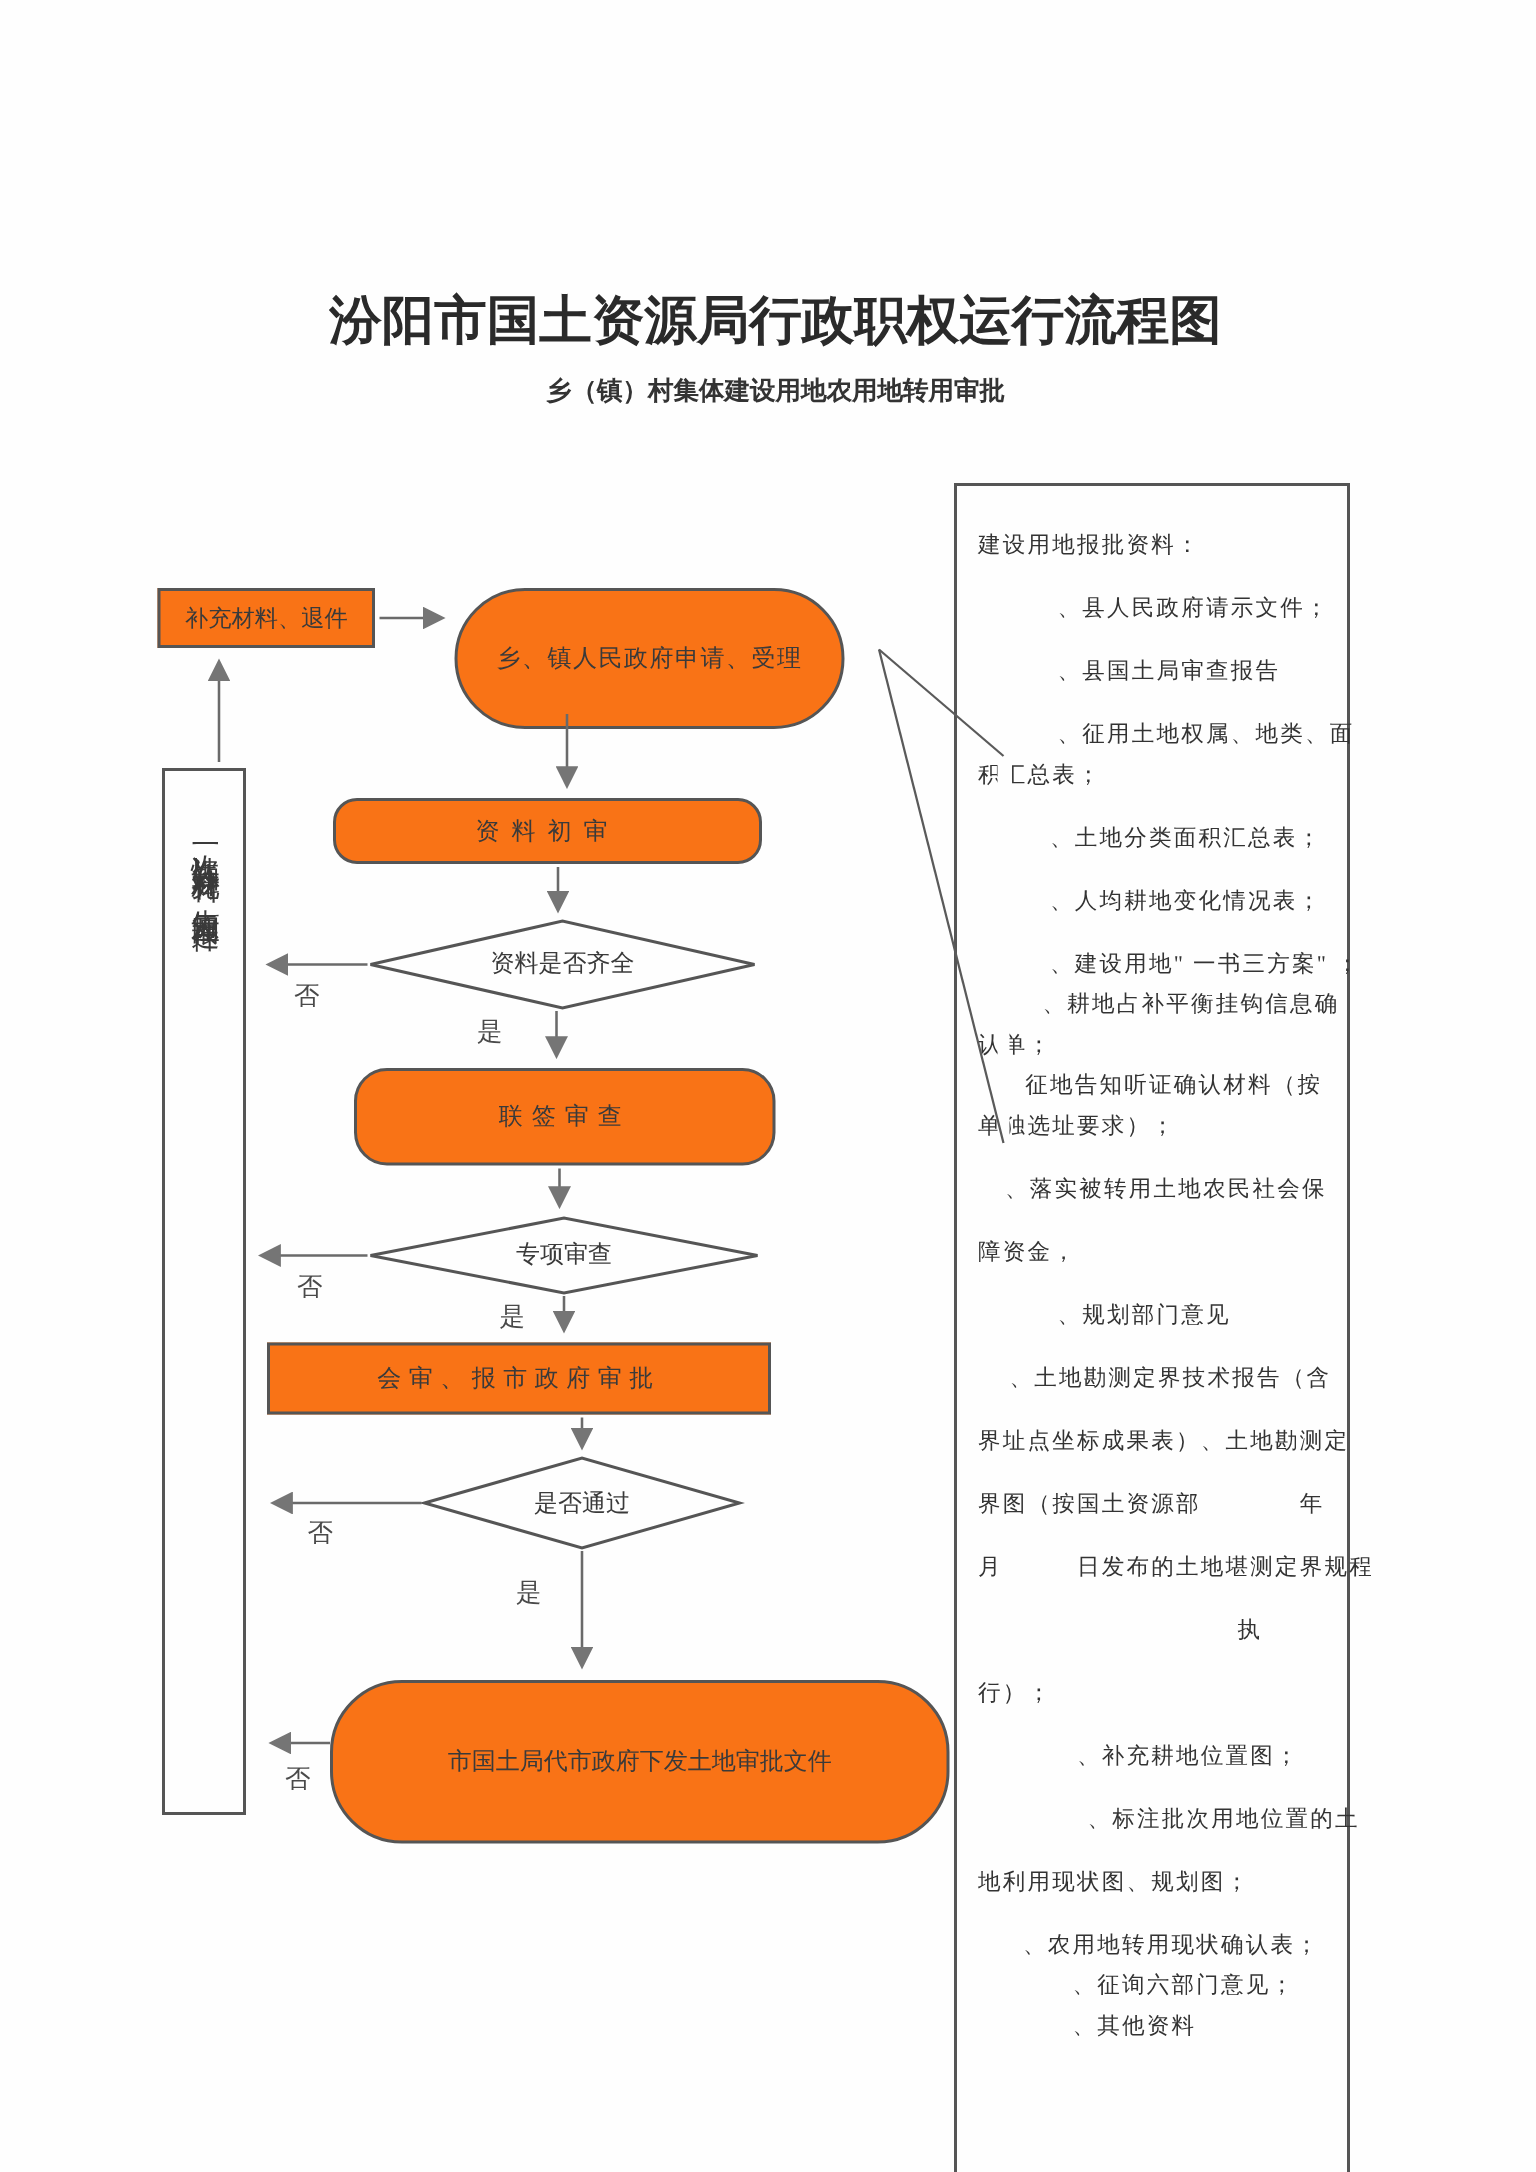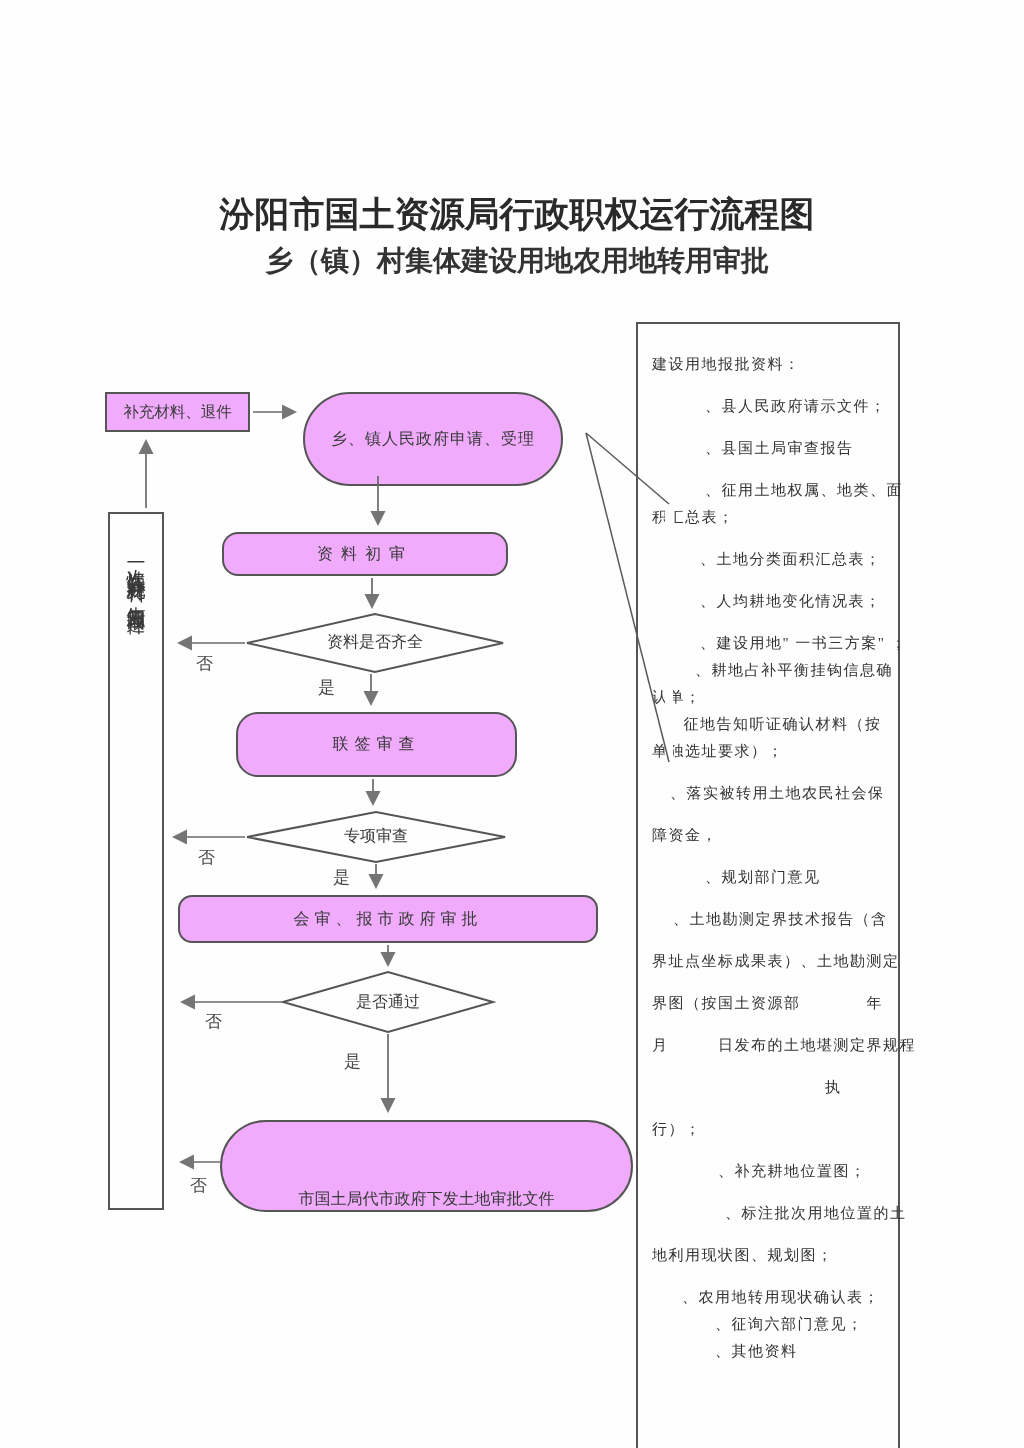--- a/index.html
+++ b/index.html
@@ -3,22 +3,22 @@
 <meta charset="utf-8">
 <style>
   html,body{margin:0;padding:0;background:#e8e8e8;}
   #page{position:relative;width:1024px;height:1448px;margin:0 auto;background:#fefefe;
         font-family:"Liberation Serif","DejaVu Serif",serif;color:#333;overflow:hidden;}
   .title{position:absolute;left:167px;top:194px;width:700px;text-align:center;
          font-family:"Liberation Sans","DejaVu Sans",sans-serif;font-weight:bold;
          font-size:35px;line-height:40px;color:#2a2a2a;letter-spacing:0px;white-space:nowrap;}
   .subtitle{position:absolute;left:167px;top:245px;width:700px;text-align:center;
          font-family:"Liberation Sans","DejaVu Sans",sans-serif;font-weight:bold;
-         font-size:28px;line-height:32px;color:#333;letter-spacing:0px;white-space:nowrap;}
-  .node{position:absolute;box-sizing:border-box;border:2px solid #555;background:#f0abfc;
+         font-size:17px;line-height:32px;color:#333;letter-spacing:0px;white-space:nowrap;}
+  .node{position:absolute;box-sizing:border-box;border:2px solid #555;background:#f97316;
         display:flex;align-items:center;justify-content:center;font-size:16px;color:#3a3a3a;
         white-space:nowrap;}
   .oval{border-radius:60px;}
   .ls8{letter-spacing:8px;} .ls6{letter-spacing:6px;} .ls5{letter-spacing:5px;} .ls1{letter-spacing:1px;}
   .dlabel{position:absolute;width:200px;text-align:center;font-size:16px;color:#3a3a3a;white-space:nowrap;}
   .flabel{position:absolute;font-size:17px;color:#4a4a4a;}
   .tallbox{position:absolute;box-sizing:border-box;border:2px solid #555;background:#fefefe;
            display:flex;justify-content:center;align-items:flex-start;}
   .vtext{writing-mode:vertical-rl;text-orientation:upright;margin-top:38px;font-size:19px;
          letter-spacing:2px;color:#3a3a3a;line-height:1.15;}
@@ -77,25 +77,25 @@
   </div>
 
   <div class="node ls8" style="left:222px;top:532px;width:286px;height:44px;border-radius:16px;">
     <span>资料初审</span>
   </div>
 
   <div class="node ls6" style="left:236px;top:712px;width:281px;height:65px;border-radius:22px;">
     <span>联签审查</span>
   </div>
 
-  <div class="node ls5" style="left:178px;top:895px;width:420px;height:48px;border-radius:14px;">
+  <div class="node ls5" style="left:178px;top:895px;width:336px;height:48px;">
     <span>会审、报市政府审批</span>
   </div>
 
-  <div class="node oval" style="left:220px;top:1120px;width:413px;height:92px;border-radius:48px;align-items:flex-end;">
+  <div class="node oval" style="left:220px;top:1120px;width:413px;height:109px;border-radius:48px;">
     <span>市国土局代市政府下发土地审批文件</span>
   </div>
 
   <div class="tallbox" style="left:108px;top:512px;width:56px;height:698px;">
     <span class="vtext">一次性告知补充材料、告知原因退件</span>
   </div>
 
   <svg class="overlay" width="1024" height="1448" viewBox="0 0 1024 1448">
     <defs>
       <marker id="ah" viewBox="0 0 10 10" refX="8" refY="5" markerWidth="9" markerHeight="9" orient="auto">

